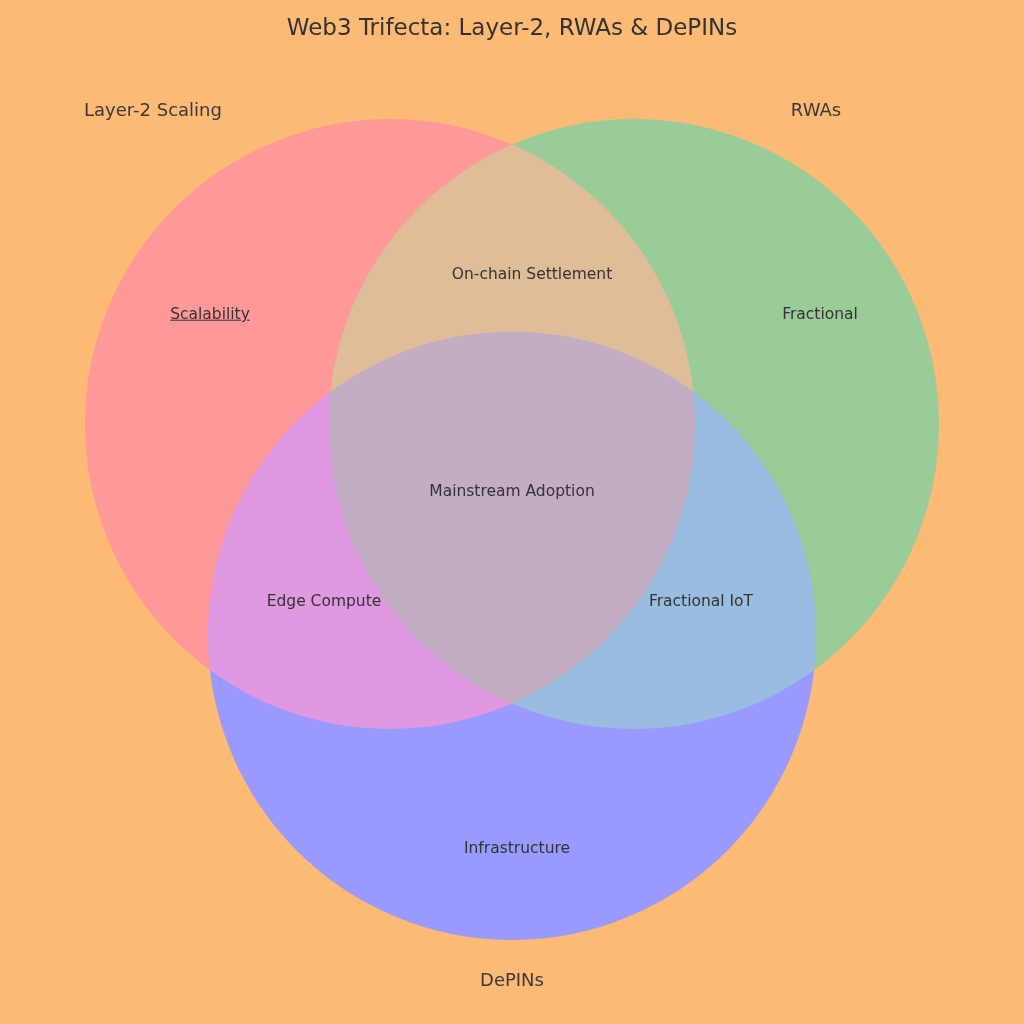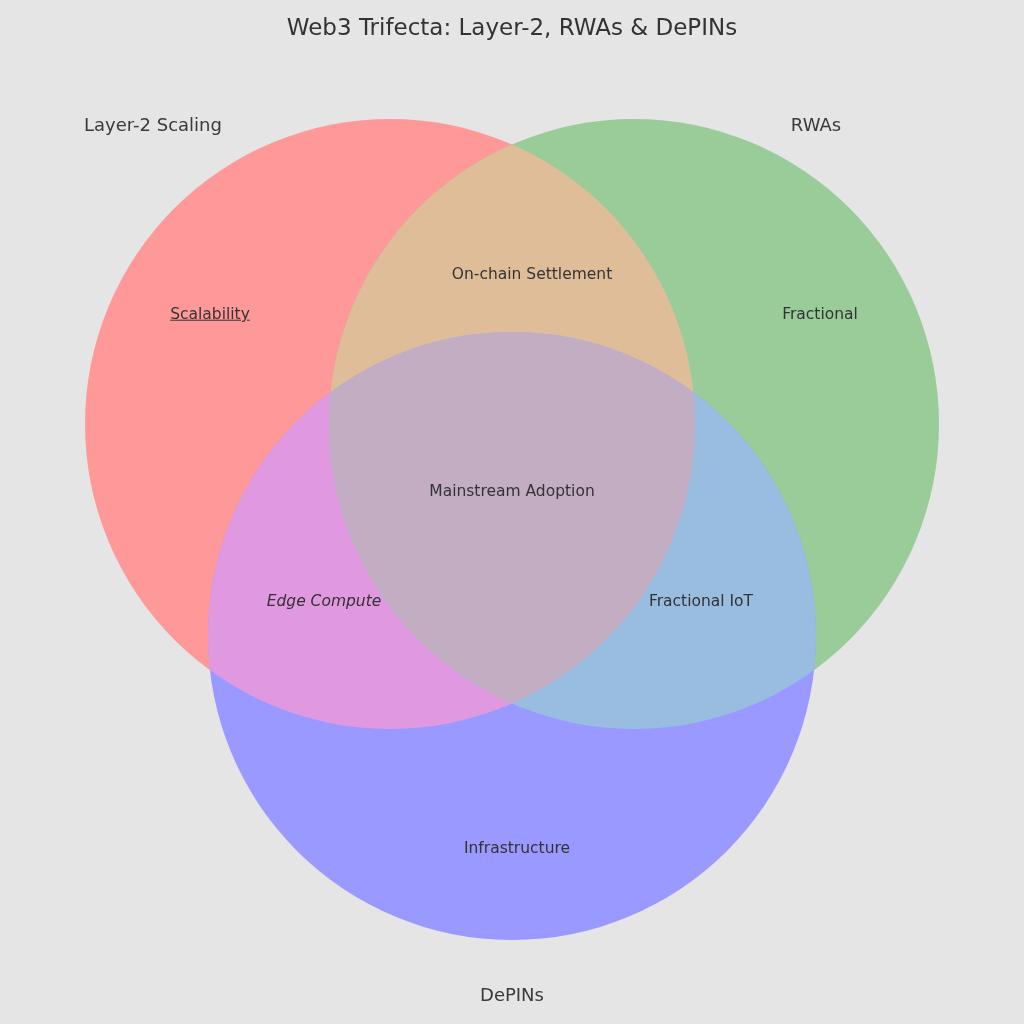--- a/index.html
+++ b/index.html
@@ -5,42 +5,41 @@
   html, body {
     margin: 0;
     padding: 0;
     background: #ffffff;
     font-family: "DejaVu Sans", "Liberation Sans", sans-serif;
   }
   .stage {
     position: relative;
     width: 1024px;
     height: 1024px;
-    background: #e5e5e5;
+    background: #fdba74;
     overflow: hidden;
   }
   .venn-svg {
     position: absolute;
     left: 0;
     top: 0;
     width: 1024px;
     height: 1024px;
   }
   .lbl {
     position: absolute;
     transform: translate(-50%, -50%);
     white-space: nowrap;
     color: #333333;
     font-size: 15.5px;
     line-height: 1.2;
   }
   .set-lbl {
     font-size: 18px;
     color: #3a3a3a;
-    margin-top: 15px;
   }
   .title-lbl {
     font-size: 23px;
     color: #333333;
   }
 </style>
 </head>
 <body>
 
 <div class="stage">
@@ -81,17 +80,17 @@
   <div class="lbl title-lbl" style="left:512px; top:28px;">Web3 Trifecta: Layer-2, RWAs &amp; DePINs</div>
 
   <div class="lbl set-lbl" style="left:153px; top:110px;">Layer-2 Scaling</div>
   <div class="lbl set-lbl" style="left:816px; top:110px;">RWAs</div>
   <div class="lbl set-lbl" style="left:512px; top:980px;">DePINs</div>
 
   <div class="lbl" style="left:210px; top:314px;text-decoration:underline;">Scalability</div>
   <div class="lbl" style="left:820px; top:314px;">Fractional</div>
   <div class="lbl" style="left:512px; top:274px;margin-left:20px;">On-chain Settlement</div>
   <div class="lbl" style="left:512px; top:491px;">Mainstream Adoption</div>
-  <div class="lbl" style="left:324px; top:601px;font-style:italic;">Edge Compute</div>
+  <div class="lbl" style="left:324px; top:601px;">Edge Compute</div>
   <div class="lbl" style="left:701px; top:601px;">Fractional IoT</div>
   <div class="lbl" style="left:517px; top:848px;">Infrastructure</div>
 
 </div>
 
 </body></html>

